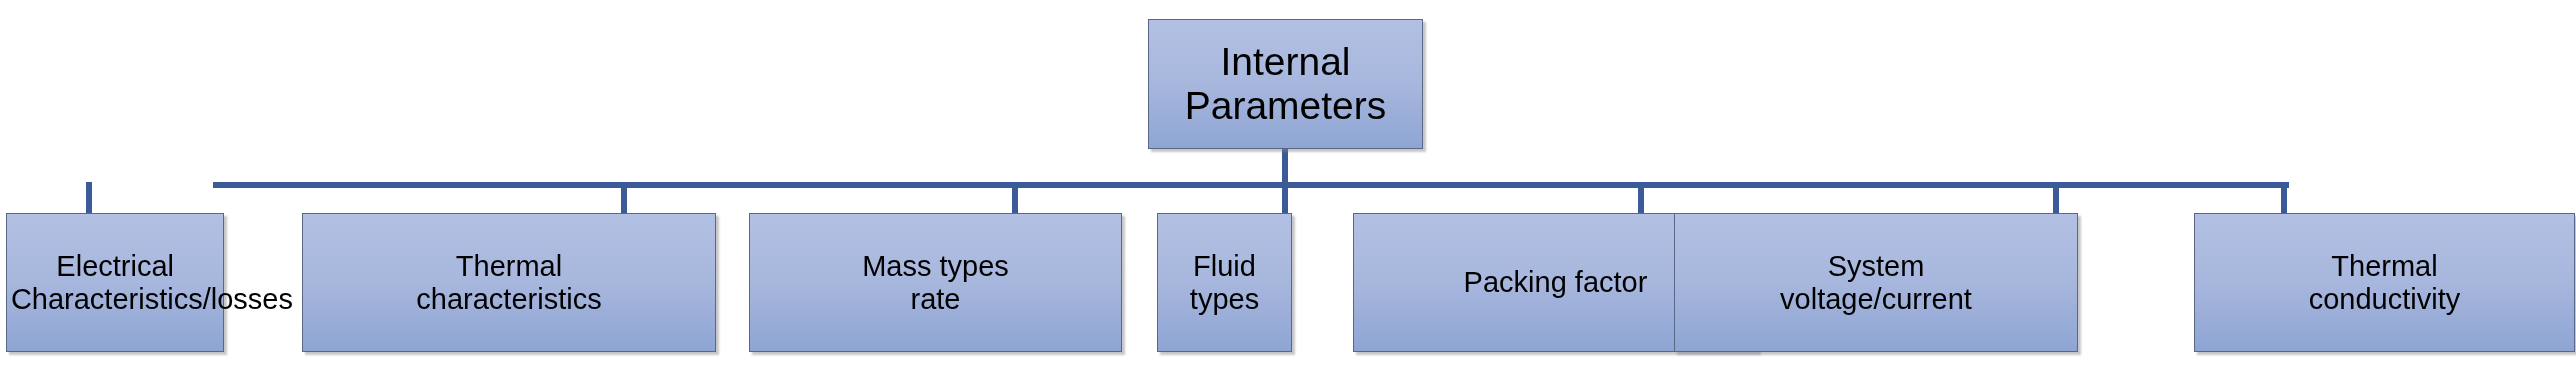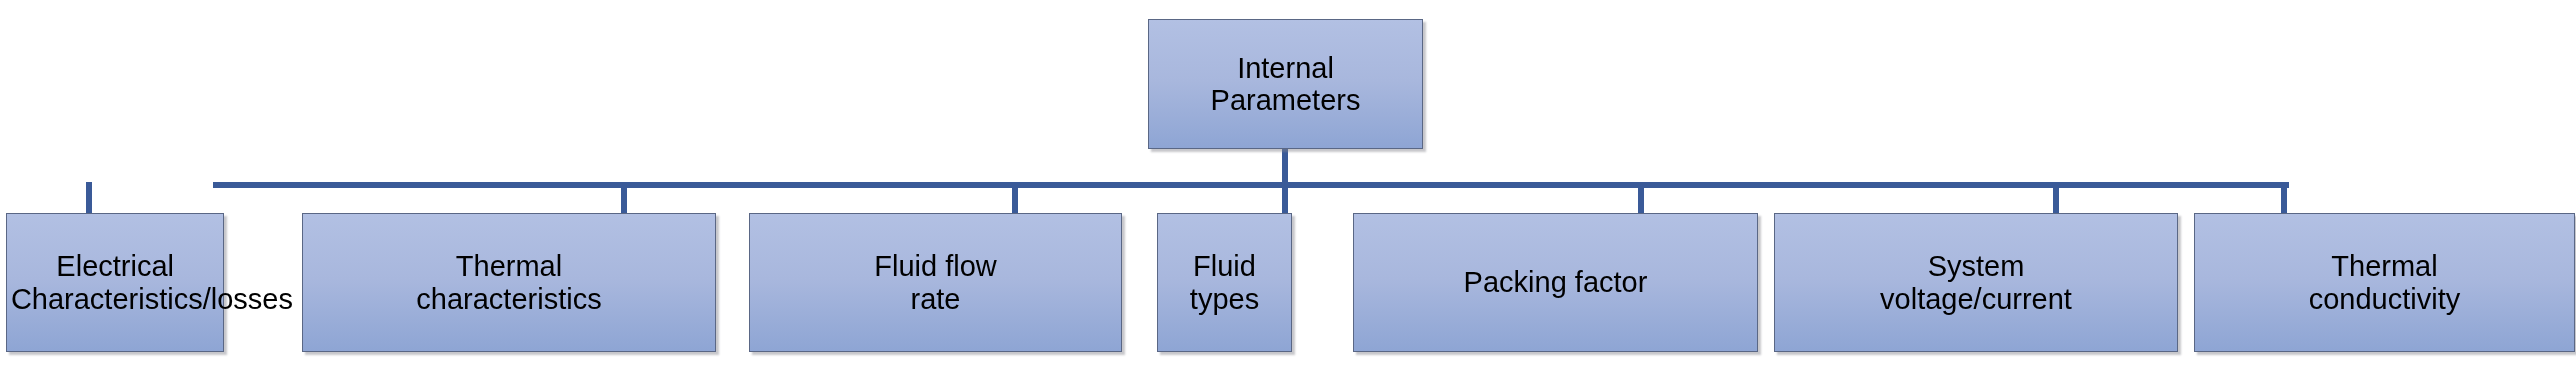--- a/index.html
+++ b/index.html
@@ -36,21 +36,21 @@
     display: block;
     width: 100%;
     white-space: pre-line;
   }
   
   #node-root {
     left: 1148px;
     top: 19px;
     width: 275px;
     height: 130px;
-    font-size: 29px;
+    font-size: 39px;
   }
   
   .child {
     top: 213px;
     height: 139px;
     font-size: 29px;
   }
   
   .conn {
     position: absolute;
@@ -91,30 +91,30 @@
   <div id="children-group">
       <div class="node child" style="left: 6.2px; width: 218px;">
         <span class="node-label">Electrical
 Characteristics/losses</span>
       </div>
       <div class="node child" style="left: 302px; width: 414px;">
         <span class="node-label">Thermal
 characteristics</span>
       </div>
       <div class="node child" style="left: 749px; width: 373px;">
-        <span class="node-label">Fluid flow
+        <span class="node-label">Mass types
 rate</span>
       </div>
       <div class="node child" style="left: 1157px; width: 135px;">
         <span class="node-label">Fluid types</span>
       </div>
       <div class="node child" style="left: 1353px; width: 405px;">
         <span class="node-label">Packing factor</span>
       </div>
-      <div class="node child" style="left: 1774px; width: 404px;">
+      <div class="node child" style="left: 1674px; width: 404px;">
         <span class="node-label">System
 voltage/current</span>
       </div>
       <div class="node child" style="left: 2194px; width: 381px;">
         <span class="node-label">Thermal
 conductivity</span>
       </div>
     </div>
 
 </div>

